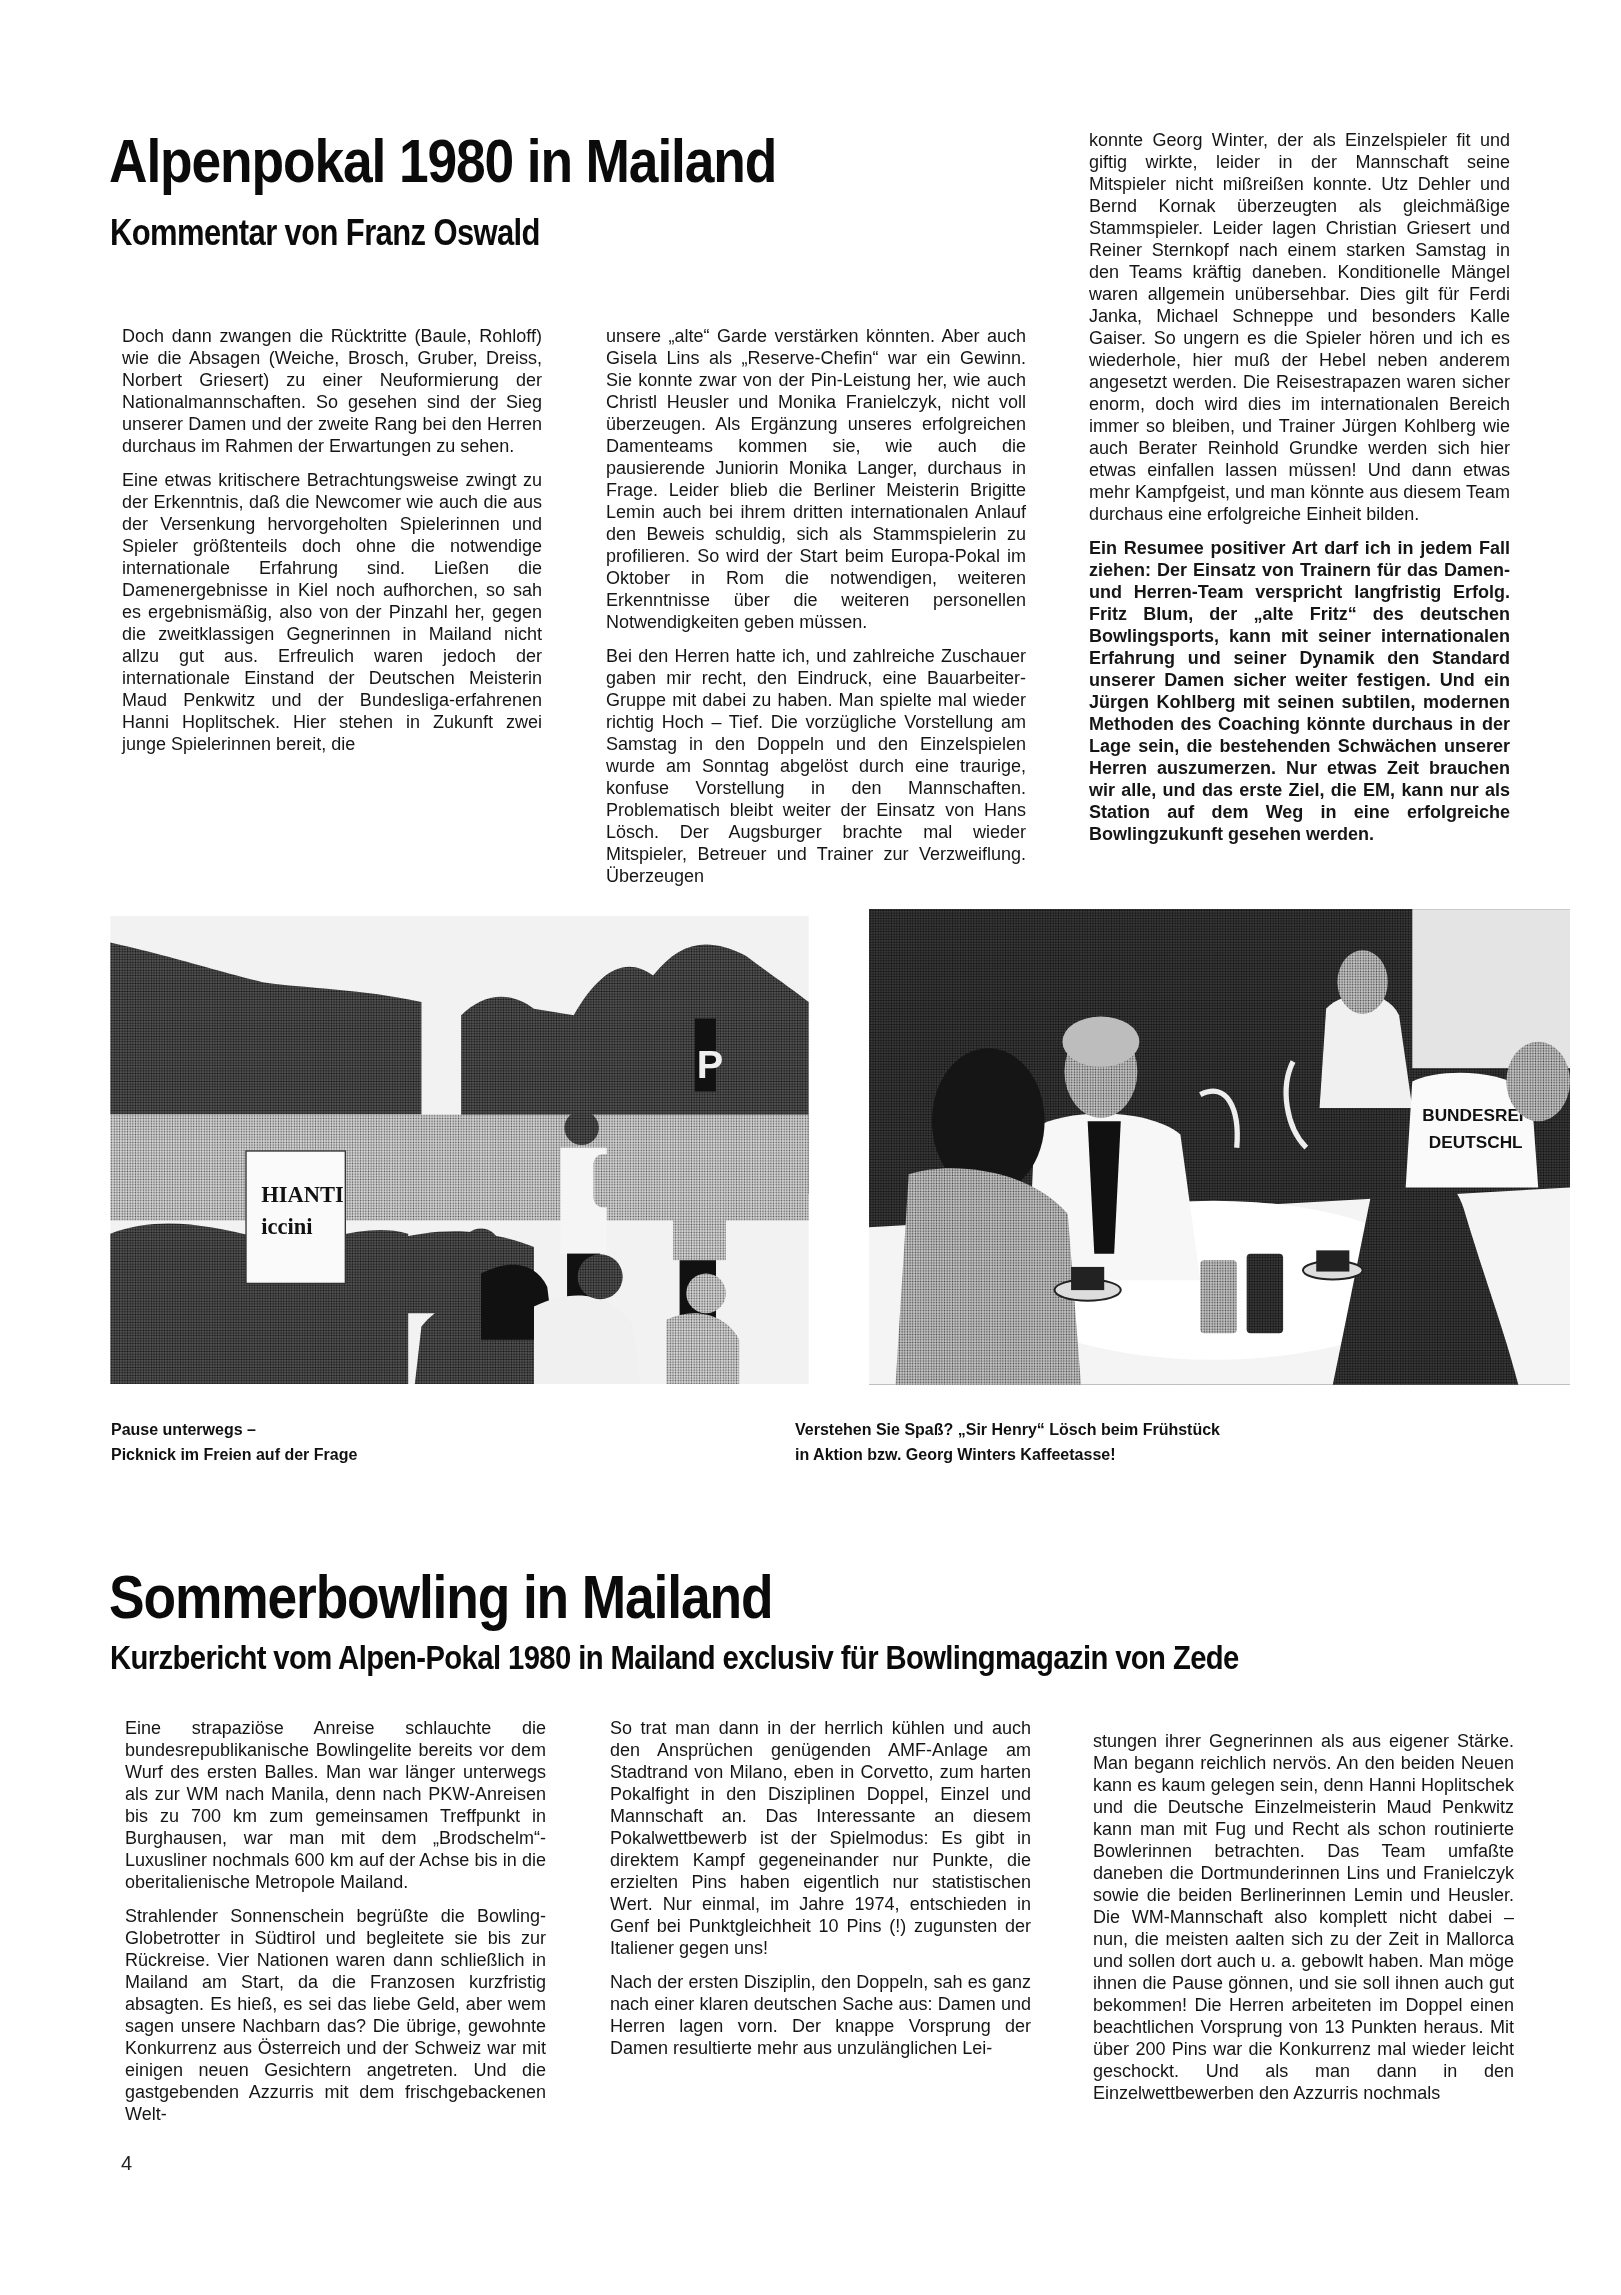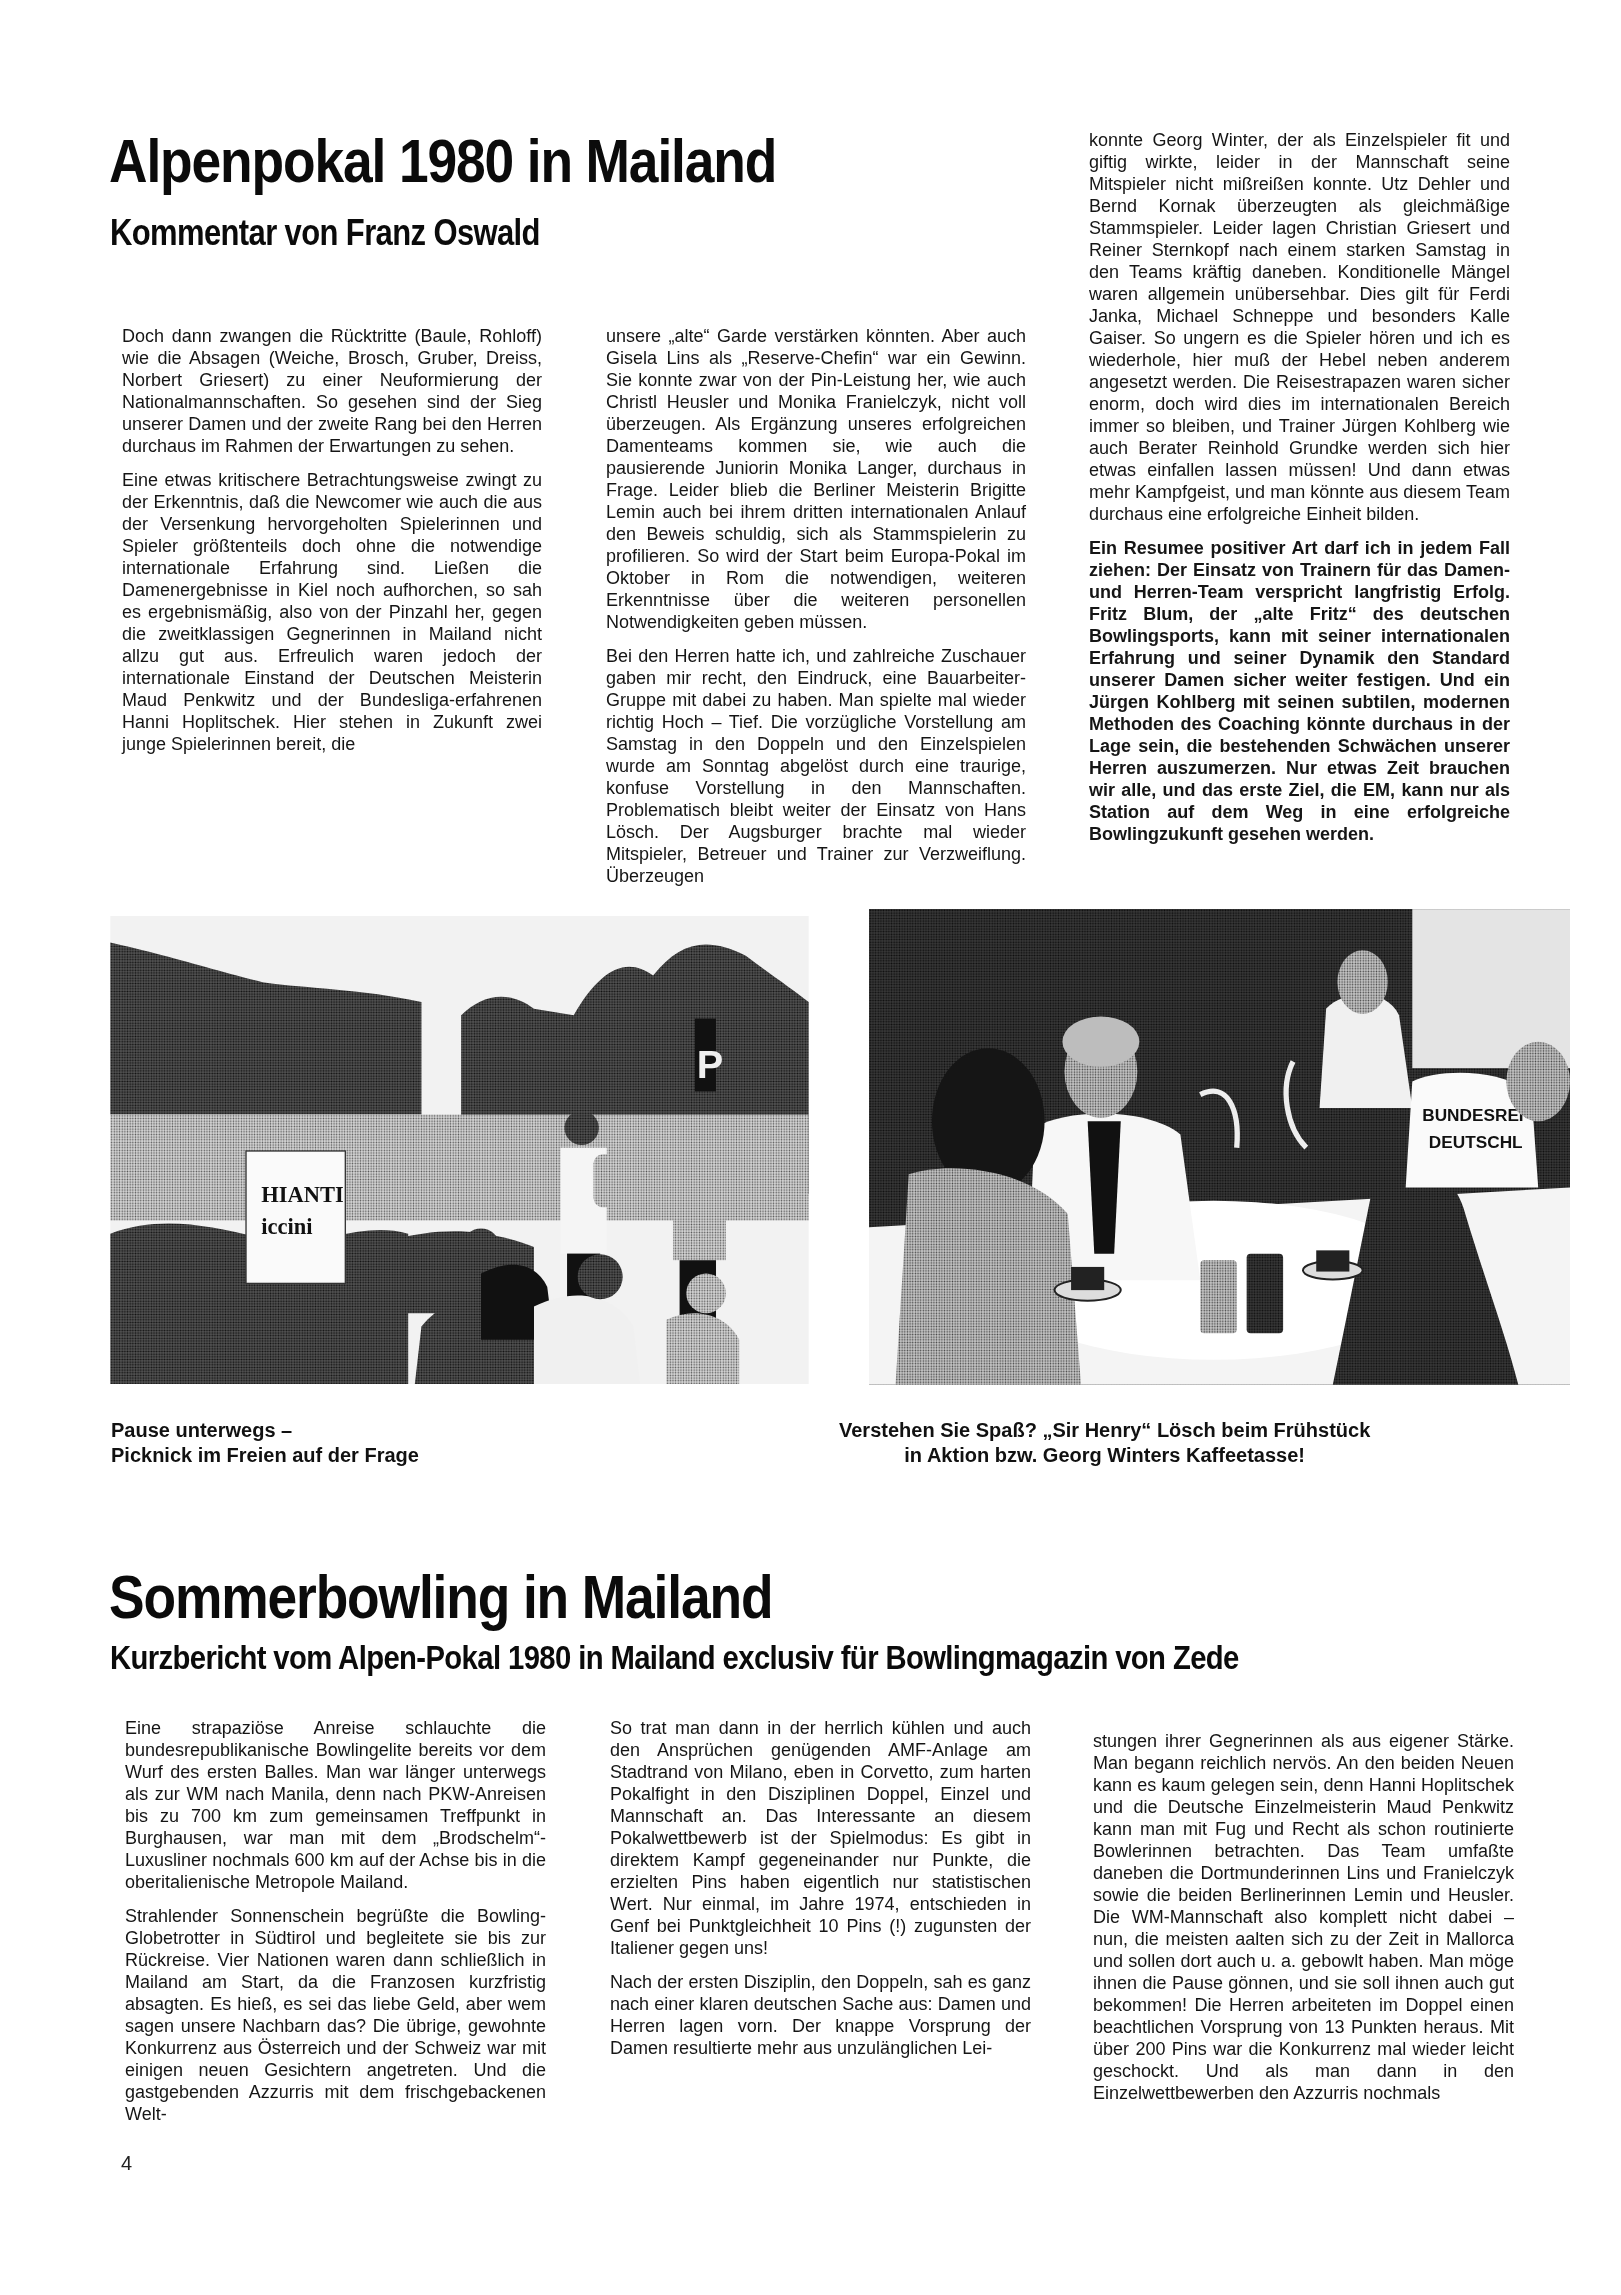--- a/index.html
+++ b/index.html
@@ -3,21 +3,21 @@
 <meta charset="utf-8">
 <style>
   html, body { margin: 0; padding: 0; background: #ffffff; }
   body { width: 1621px; height: 2295px; position: relative; overflow: hidden; color: #111; font-family: "Liberation Sans", sans-serif; }
   .abs { position: absolute; }
   .h1 { font-family: "Liberation Sans", sans-serif; font-weight: bold; font-size: 62px; letter-spacing: -1.3px; line-height: 1; transform: scaleX(0.86); transform-origin: left top; white-space: nowrap; color: #0b0b0b; }
   .h2 { font-family: "Liberation Sans", sans-serif; font-weight: bold; font-size: 36px; letter-spacing: -0.7px; line-height: 1; transform: scaleX(0.86); transform-origin: left top; white-space: nowrap; color: #0b0b0b; }
   .col { font-family: "Liberation Sans", sans-serif; font-size: 18px; line-height: 22px; text-align: justify; color: #151515; }
   .col p { margin: 12px; }
   .bold { font-weight: bold; }
-  .caption { font-family: "Liberation Sans", sans-serif; font-weight: bold; font-size: 20px; line-height: 24.5px; color: #111; white-space: nowrap; }
+  .caption { font-family: "Liberation Sans", sans-serif; font-weight: bold; font-size: 16px; line-height: 24.5px; color: #111; white-space: nowrap; }
   .photo { background: #777; overflow: hidden; }
   .pagenum { font-family: "Liberation Sans", sans-serif; font-size: 20px; color: #222; }
 </style>
 </head>
 <body>
 
 <div class="abs h1" style="left:109px; top:130px;">Alpenpokal 1980 in Mailand</div>
 <div class="abs h2" style="left:110px; top:215px;">Kommentar von Franz Oswald</div>
 
 <div class="abs col" style="left:110px; top:313px; width:444px;">
@@ -129,21 +129,21 @@
 
     <path d="M640 230 C 620 270 630 330 660 360" stroke="#eee" stroke-width="8" fill="none"></path>
     <path d="M500 280 C 540 260 560 300 555 360" stroke="#eee" stroke-width="8" fill="none"></path>
   </svg>
 </div>
 
 <div class="abs caption" style="left:111px; top:1418px;">
   <div>Pause unterwegs –</div>
   <div>Picknick im Freien auf der Frage</div>
 </div>
-<div class="abs caption" style="left:839px; top:1418px;text-align:center;">
+<div class="abs caption" style="left:795px; top:1418px;">
   <div>Verstehen Sie Spaß? „Sir Henry“ Lösch beim Frühstück</div>
   <div>in Aktion bzw. Georg Winters Kaffeetasse!</div>
 </div>
 
 <div class="abs h1" style="left:109px; top:1566px;">Sommerbowling in Mailand</div>
 <div class="abs h2" style="left:110px; top:1640px; font-size:34px;">Kurzbericht vom Alpen-Pokal 1980 in Mailand exclusiv für Bowlingmagazin von Zede</div>
 
 <div class="abs col" style="left:113px; top:1705px; width:445px;">
   <p>Eine strapaziöse Anreise schlauchte die bundesrepublikanische Bowlingelite bereits vor dem Wurf des ersten Balles. Man war länger unterwegs als zur WM nach Manila, denn nach PKW-Anreisen bis zu 700 km zum gemeinsamen Treffpunkt in Burghausen, war man mit dem „Brodschelm“-Luxusliner nochmals 600 km auf der Achse bis in die oberitalienische Metropole Mailand.</p>
   <p>Strahlender Sonnenschein begrüßte die Bowling-Globetrotter in Südtirol und begleitete sie bis zur Rückreise. Vier Nationen waren dann schließlich in Mailand am Start, da die Franzosen kurzfristig absagten. Es hieß, es sei das liebe Geld, aber wem sagen unsere Nachbarn das? Die übrige, gewohnte Konkurrenz aus Österreich und der Schweiz war mit einigen neuen Gesichtern angetreten. Und die gastgebenden Azzurris mit dem frischgebackenen Welt-</p>

